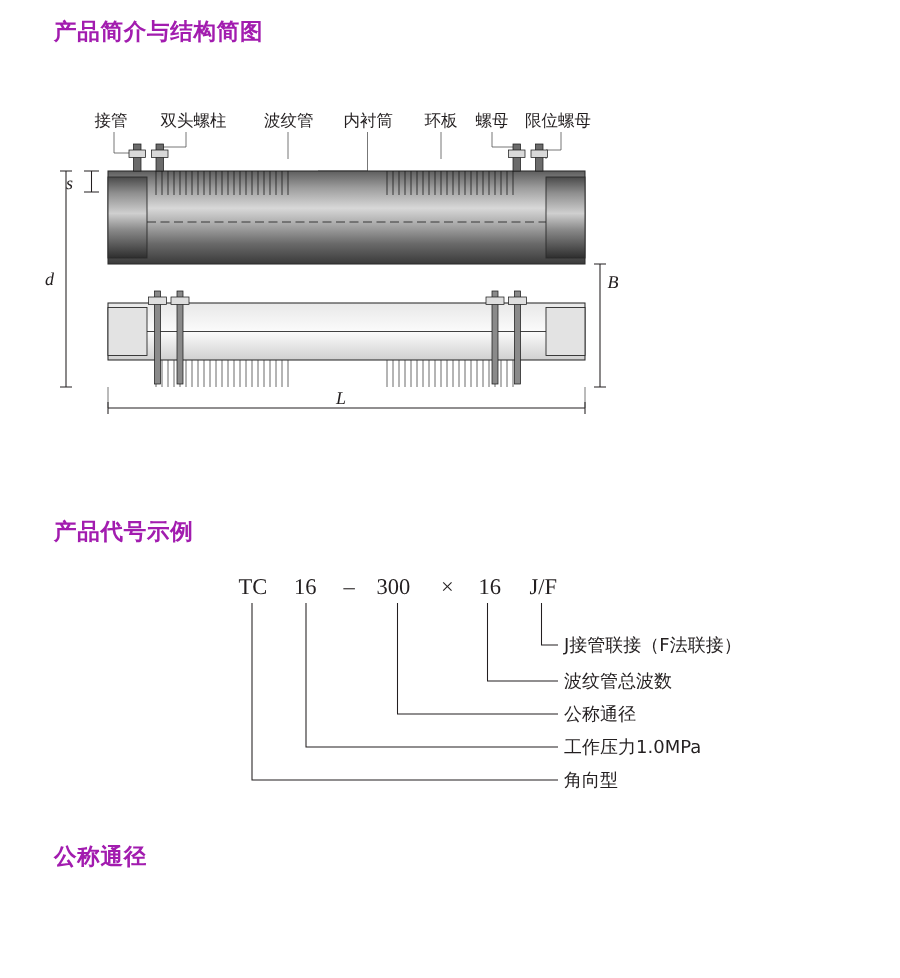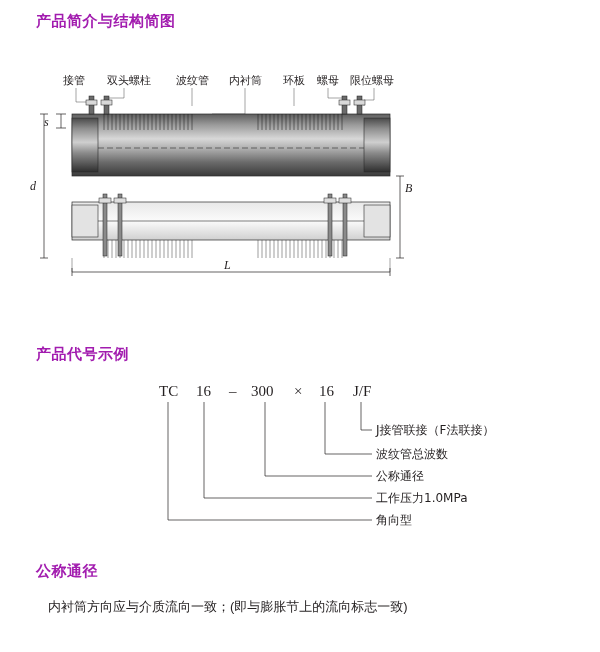--- a/index.html
+++ b/index.html
@@ -315,14 +315,13 @@
     <text class="code-note" x="350" y="56">J接管联接（F法联接）</text>
     <text class="code-note" x="350" y="80">波纹管总波数</text>
     <text class="code-note" x="350" y="102">公称通径</text>
     <text class="code-note" x="350" y="124">工作压力1.0MPa</text>
     <text class="code-note" x="350" y="146">角向型</text>
   </g>
 </svg>
 </div>
 
 <div id="install-notes">
-  <div>内衬筒方向应与介质流向一致；(即与膨胀节上的流向标志一致)</div>
 </div>
 
 </body></html>

